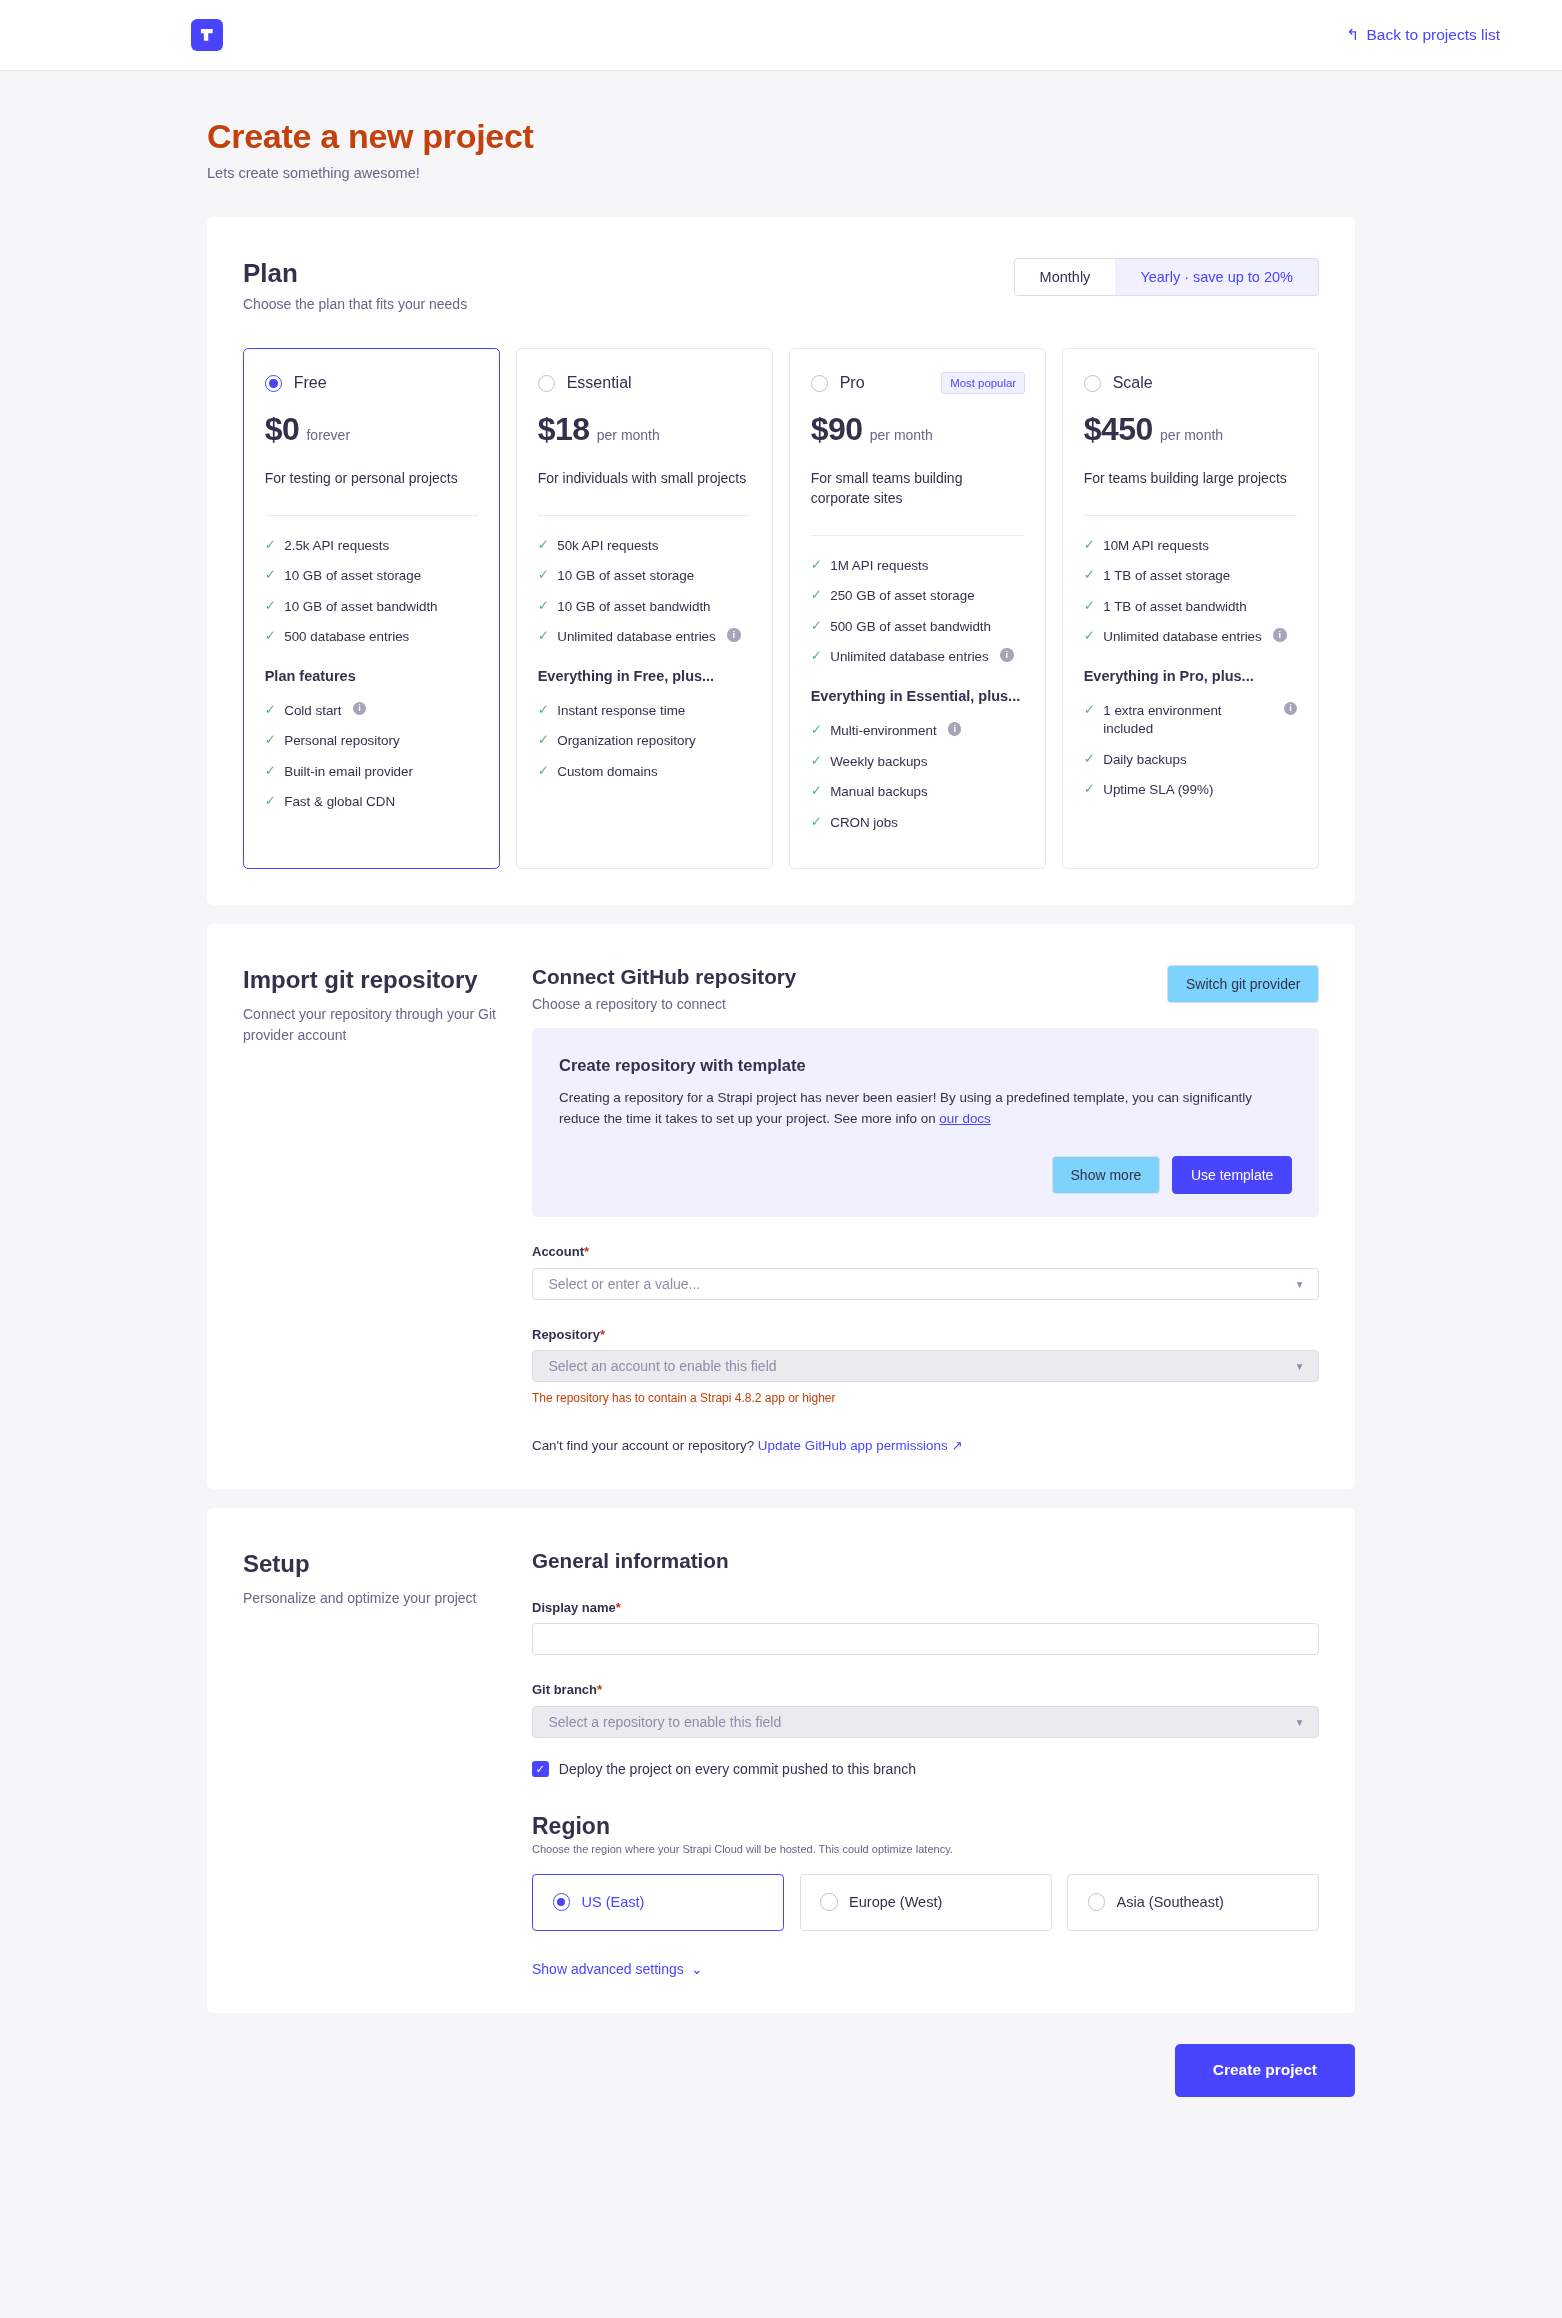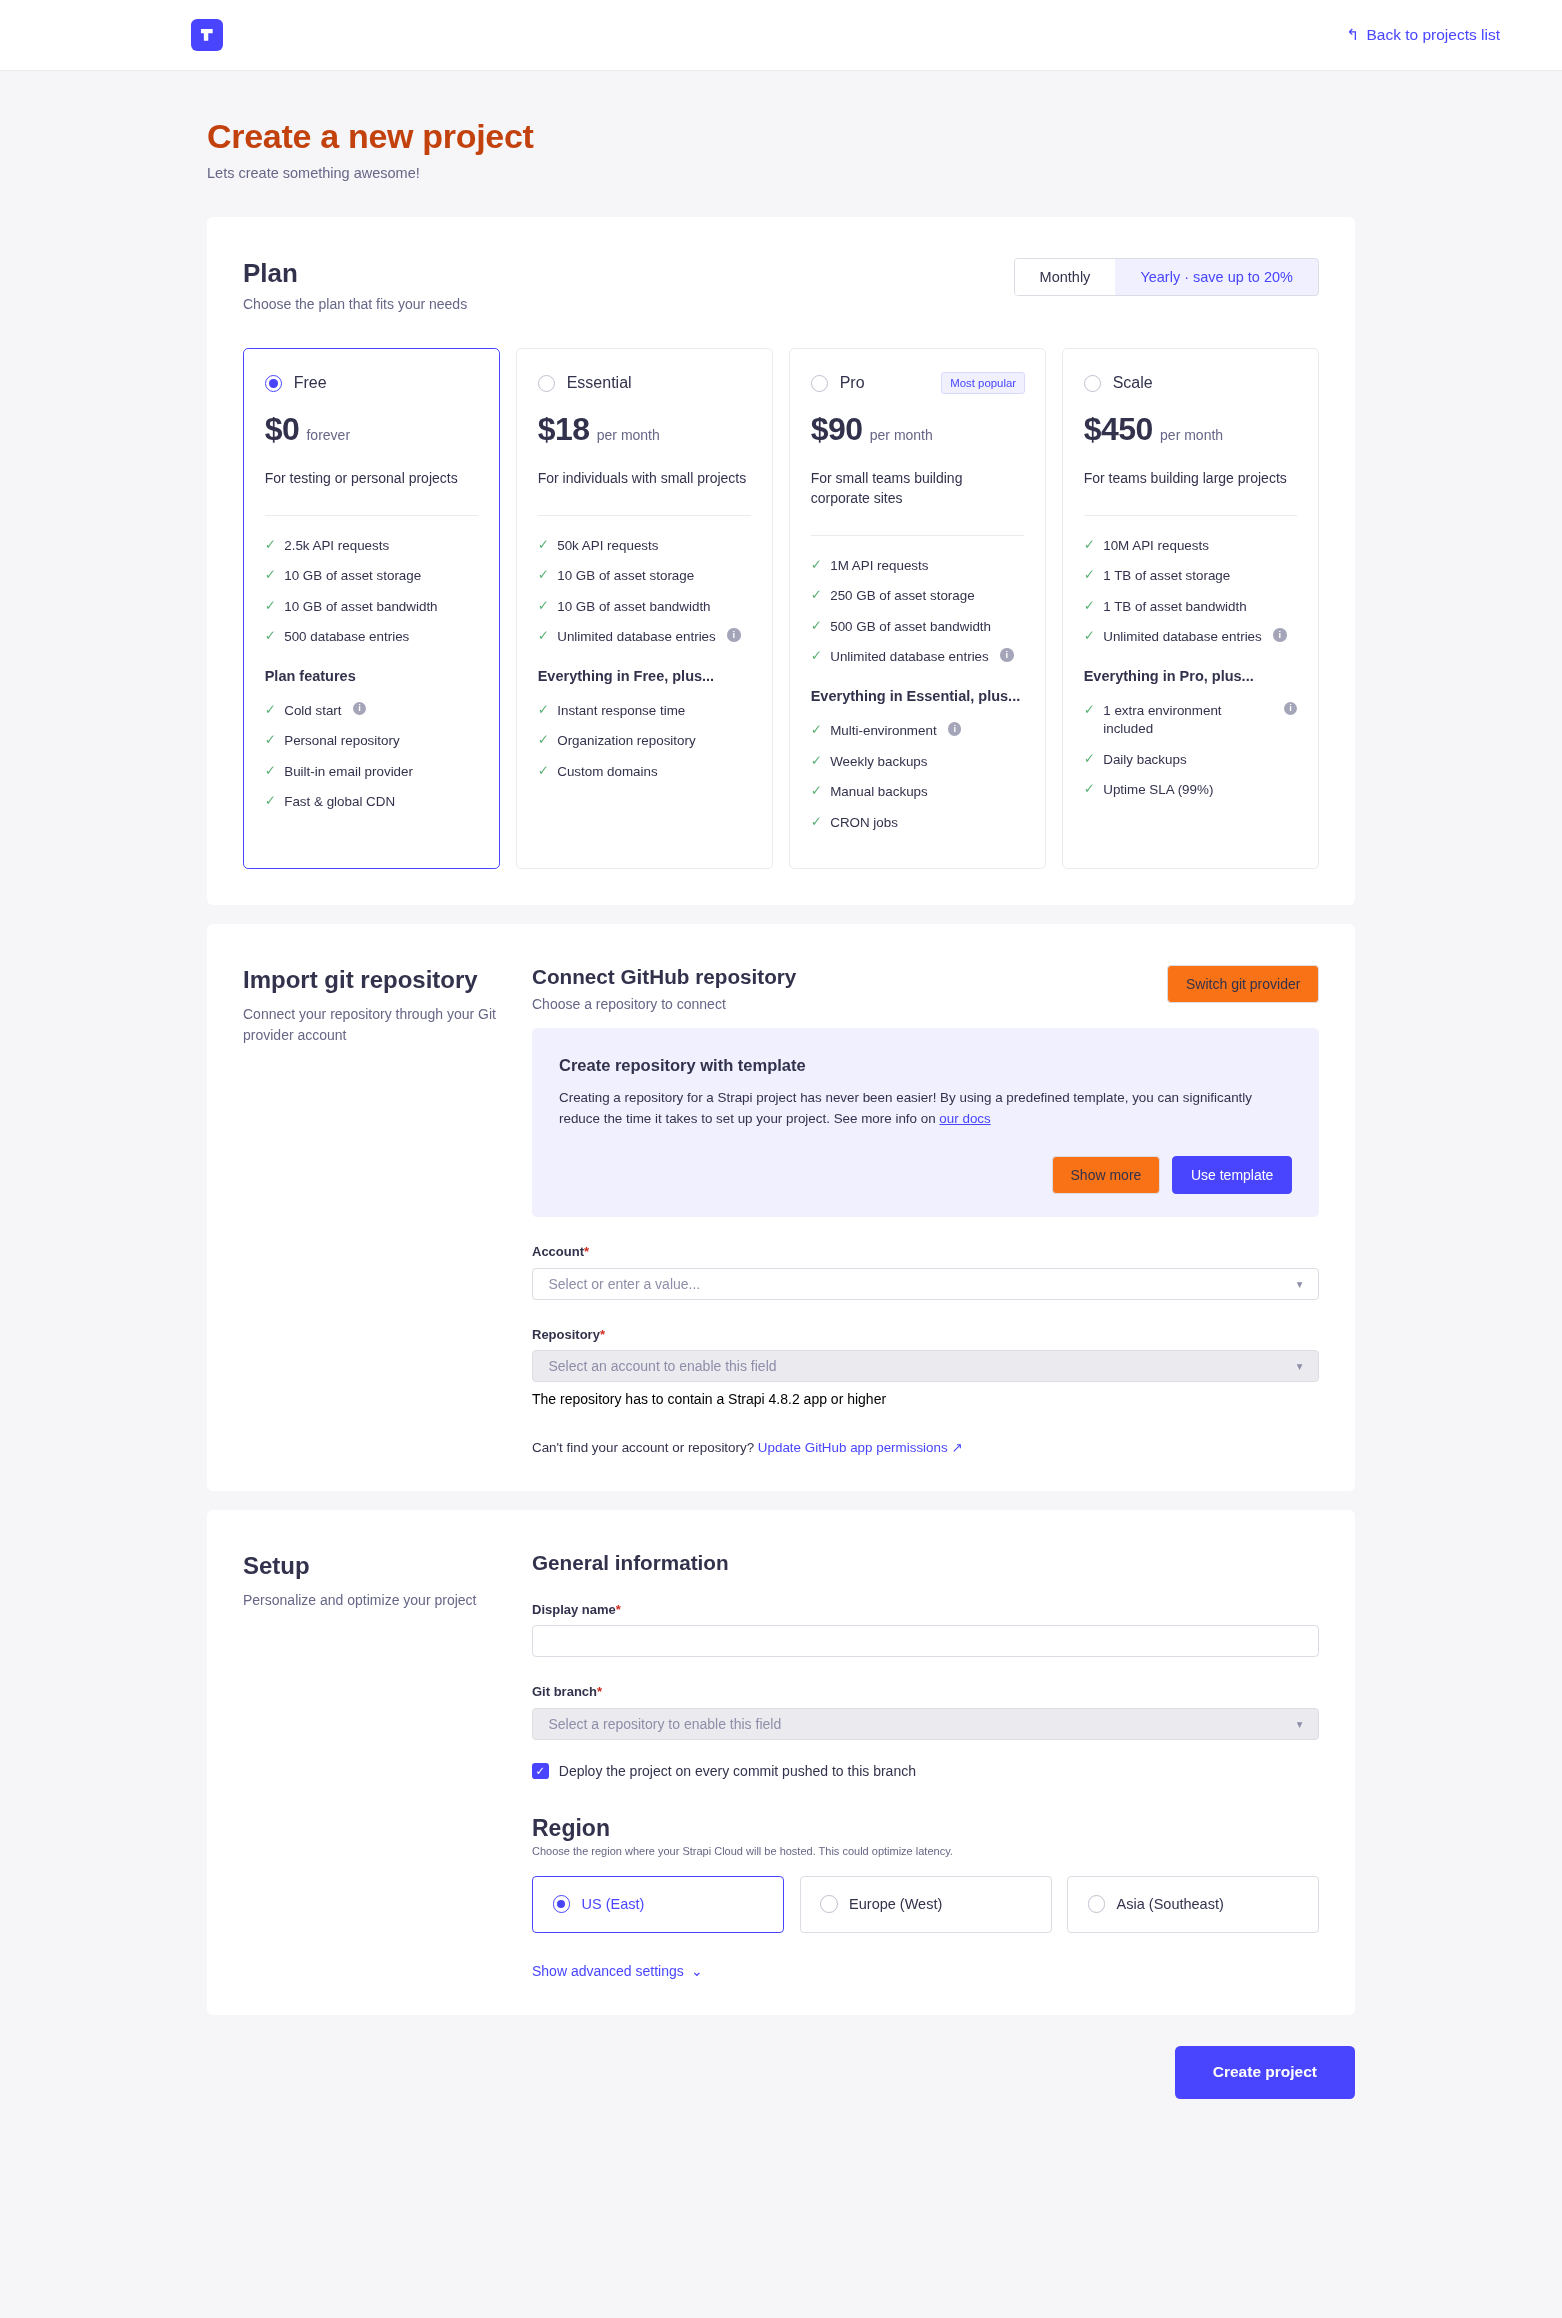--- a/index.html
+++ b/index.html
@@ -118,21 +118,21 @@
   .left-title { font-size: 24px; font-weight: bold; color: #32324d; line-height: 1.25; }
   .left-sub { font-size: 14px; color: #666687; margin-top: 9.3px; line-height: 1.5; }
   .right-col { flex: 1; }
 
   .sub-head { display: flex; justify-content: space-between; align-items: flex-start; }
   .sub-title { font-size: 20.7px; font-weight: bold; color: #32324d; }
   .sub-sub { font-size: 14px; color: #666687; margin-top: 7.2px; }
 
   .btn {
     font-size: 14px; border-radius: 4.1px; padding: 10.3px 17.6px;
-    border: 0.5px solid #dcdce4; background: #f97316; color: #32324d; cursor: pointer;
+    border: 0.5px solid #dcdce4; background: #7dd3fc; color: #32324d; cursor: pointer;
   }
   .btn-primary { background: #4945ff; border-color: #4945ff; color: #fff; }
 
   .promo {
     margin-top: 16px; background: #f0f0ff; border-radius: 5.2px;
     padding: 28px 27px 23px 27px;
   }
   .promo-title { font-size: 16.5px; font-weight: bold; color: #32324d; }
   .promo-text { font-size: 13.4px; line-height: 1.55; color: #32324d; margin-top: 13.4px; max-width: 765px; }
   .promo-text a { color: #4945ff; }
@@ -141,21 +141,21 @@
   .field { margin-top: 27px; }
   .label { font-size: 13px; font-weight: bold; color: #32324d; }
   .req { color: #d02b20; }
   .select, .input {
     margin-top: 8.3px; height: 32px; border: 0.5px solid #dcdce4; border-radius: 4.1px;
     background: #fff; display: flex; align-items: center; justify-content: space-between;
     padding: 0 15.5px; font-size: 14px; color: #8e8ea9;
   }
   .select.disabled { background: #eaeaef; color: #8e8ea9; }
   .caret { color: #8e8ea9; font-size: 11.4px; }
-  .hint { font-size: 14px; color: #000000; margin-top: 9.3px; }
+  .hint { font-size: 12px; color: #c2410c; margin-top: 9.3px; }
   .note { font-size: 13.4px; color: #32324d; margin-top: 33px; }
   .note a { color: #4945ff; text-decoration: none; }
 
   .checkbox-row { display: flex; align-items: center; gap: 10.3px; margin-top: 23px; }
   .cbox {
     width: 16.5px; height: 16.5px; border-radius: 3.1px; background: #4945ff;
     display: flex; align-items: center; justify-content: center; color: #fff; font-size: 11.4px;
     flex: none;
   }
   .cbox-label { font-size: 14px; color: #32324d; }

